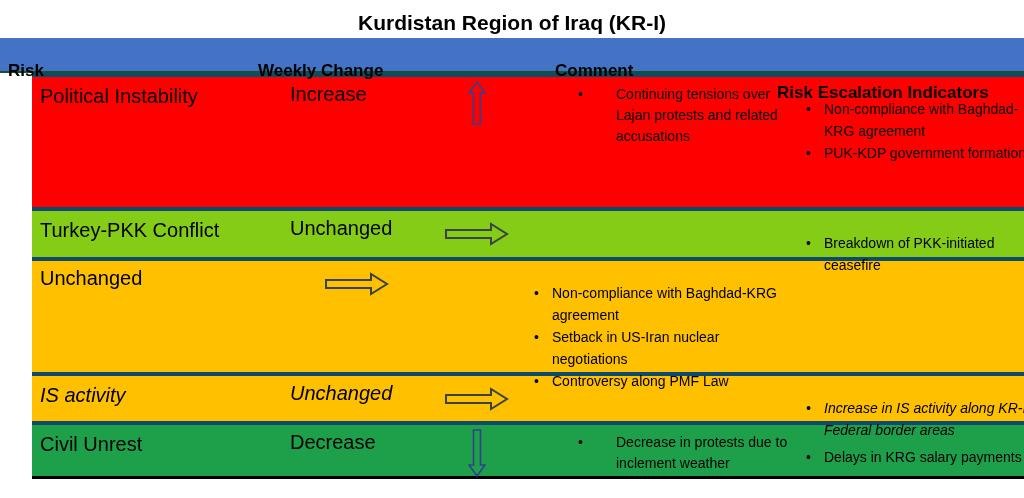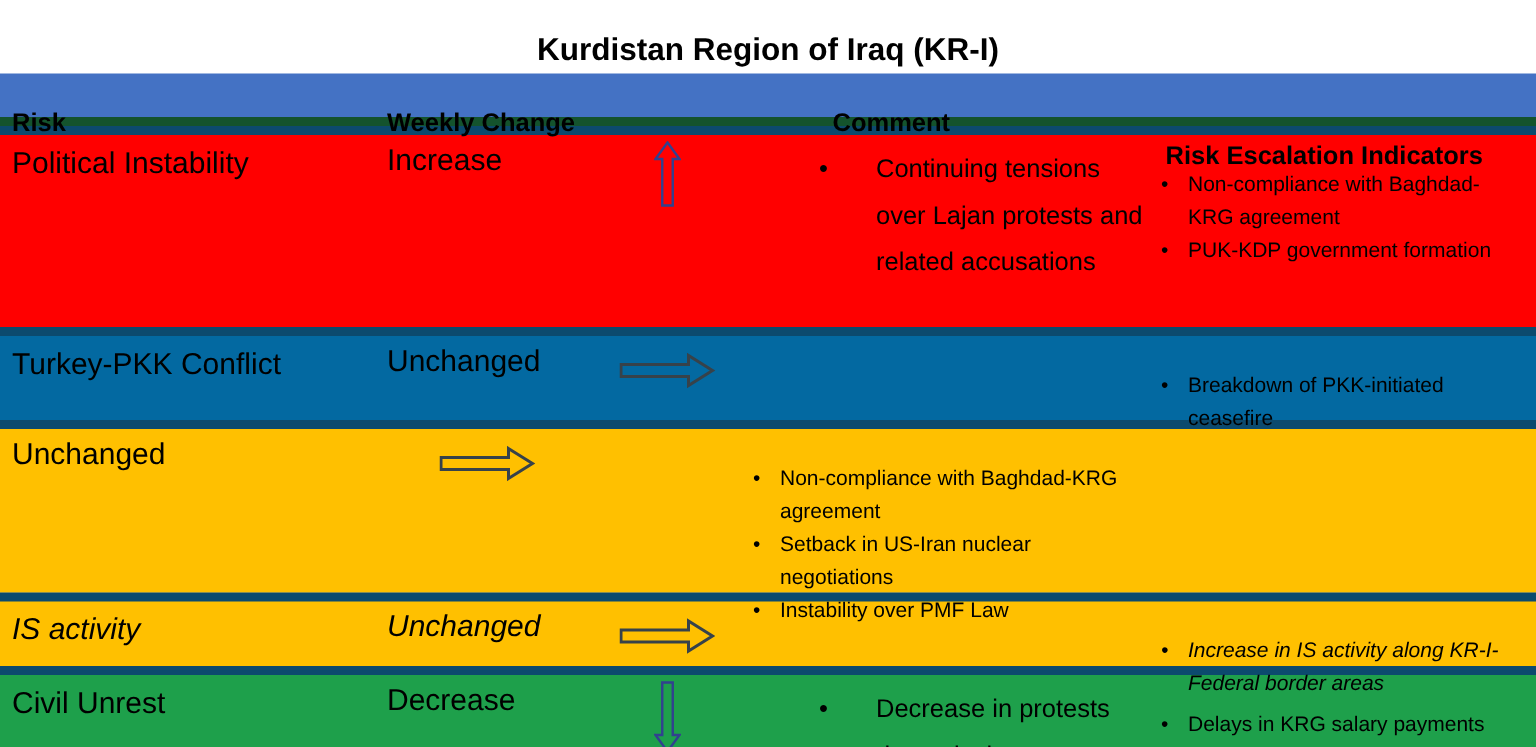--- a/index.html
+++ b/index.html
@@ -5,57 +5,57 @@
   html,body{margin:0;padding:0;background:#fff;}
   .slide{
     position:relative;
     width:1024px;height:498px;
     background:#ffffff;
     font-family:"Liberation Sans", sans-serif;
     color:#000;
     overflow:hidden;
   }
   .title-bar{
-    height:49px;
+    height:38px;
     display:flex;align-items:flex-end;justify-content:center;
     font-size:21px;font-weight:700;
     padding-bottom:3px;box-sizing:border-box;text-align:center;
   }
   .grid-row{
     display:grid;
     grid-template-columns:250px 150px 90px 272px 262px;
     box-sizing:border-box;
   }
   .header-row{
     height:35px;
     background:#4472C4;
-    border-bottom:6px solid #14532d;
+    border-bottom:2px solid #14532d;
     font-size:17px;font-weight:700;
     align-items:center;
   }
   .header-row .h{padding-left:8px;}
   .header-row .h.comment-h{padding-left:65px;}
   .header-row .h.indic-h{padding-left:15px;margin-top:45px;}
-  .risk-row{border-top:6px solid #0c4a6e;}
+  .risk-row{border-top:4px solid #0c4a6e;margin-left:32px;}
   .row-red{background:#FF0000;height:134px;}
-  .row-amber1{background:#0369a1;height:62px;}
+  .row-amber1{background:#84cc16;height:50px;}
   .row-amber2{background:#FFC000;height:115px;}
   .row-amber3{background:#FFC000;height:49px;font-style:italic;}
   .row-green{background:#1EA04B;height:58px;border-bottom:3px solid #000;}
   .cell{box-sizing:border-box;}
   .risk-cell{padding:6px 4px 0 8px;font-size:20px;line-height:26px;}
   .change-cell{padding:6px 0 16px 8px;font-size:20px;}
   .arrow-cell{display:flex;justify-content:center;align-items:flex-start;}
   .arrow-cell.up,.arrow-cell.down{padding-top:4px;}
   .arrow-cell.right{padding-top:11px;}
   ul{margin:0;padding:0;list-style:none;}
   .comment-cell ul{padding-top:7px;}
   .comment-cell li{
     position:relative;padding-left:94px;
-    font-size:17px;line-height:31px;
+    font-size:14px;line-height:21px;
   }
   .comment-cell li::before{
     content:"\2022";position:absolute;left:56px;top:0;
   }
   .indic-cell ul{padding-top:21px;}
   .indic-cell li{
     position:relative;padding-left:30px;padding-right:8px;
     font-size:14px;line-height:22px;
   }
   .indic-cell li::before{
@@ -124,21 +124,21 @@
         <polygon points="1,8 46,8 46,2 62,12 46,22 46,16 1,16" fill="none" stroke-width="2" stroke="#37424A"></polygon>
       </svg>
     </div>
     <div class="cell comment-cell">
       <ul></ul>
     </div>
     <div class="cell indic-cell">
       <ul>
         <li>Non-compliance with Baghdad-KRG agreement</li>
         <li>Setback in US-Iran nuclear negotiations</li>
-        <li>Instability over PMF Law</li>
+        <li>Controversy along PMF Law</li>
       </ul>
     </div>
   </div>
 
   <div class="grid-row risk-row row-amber3">
     <div class="cell risk-cell">IS activity</div>
     <div class="cell change-cell">Unchanged</div>
     <div class="cell arrow-cell right">
       <svg width="64" height="24" viewBox="0 0 64 24">
         <polygon points="1,8 46,8 46,2 62,12 46,22 46,16 1,16" fill="none" stroke-width="2" stroke="#37424A"></polygon>

